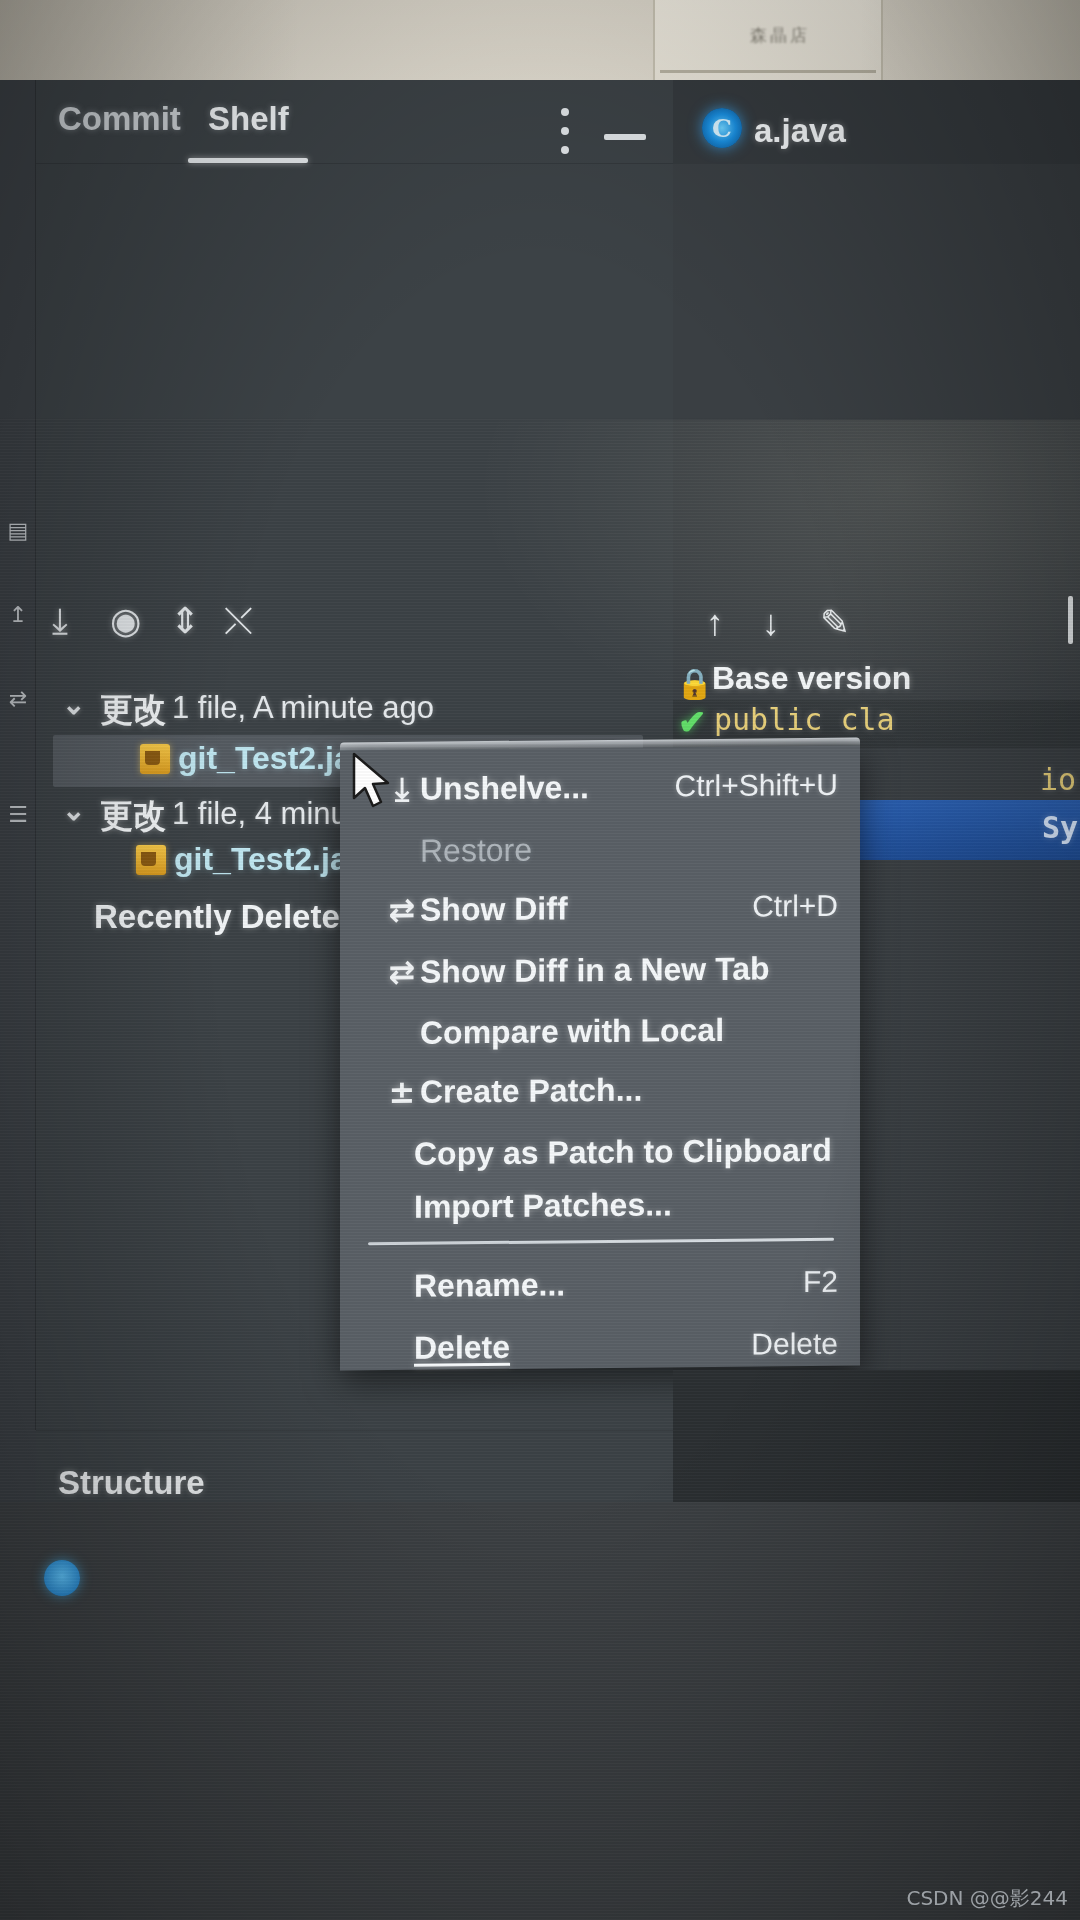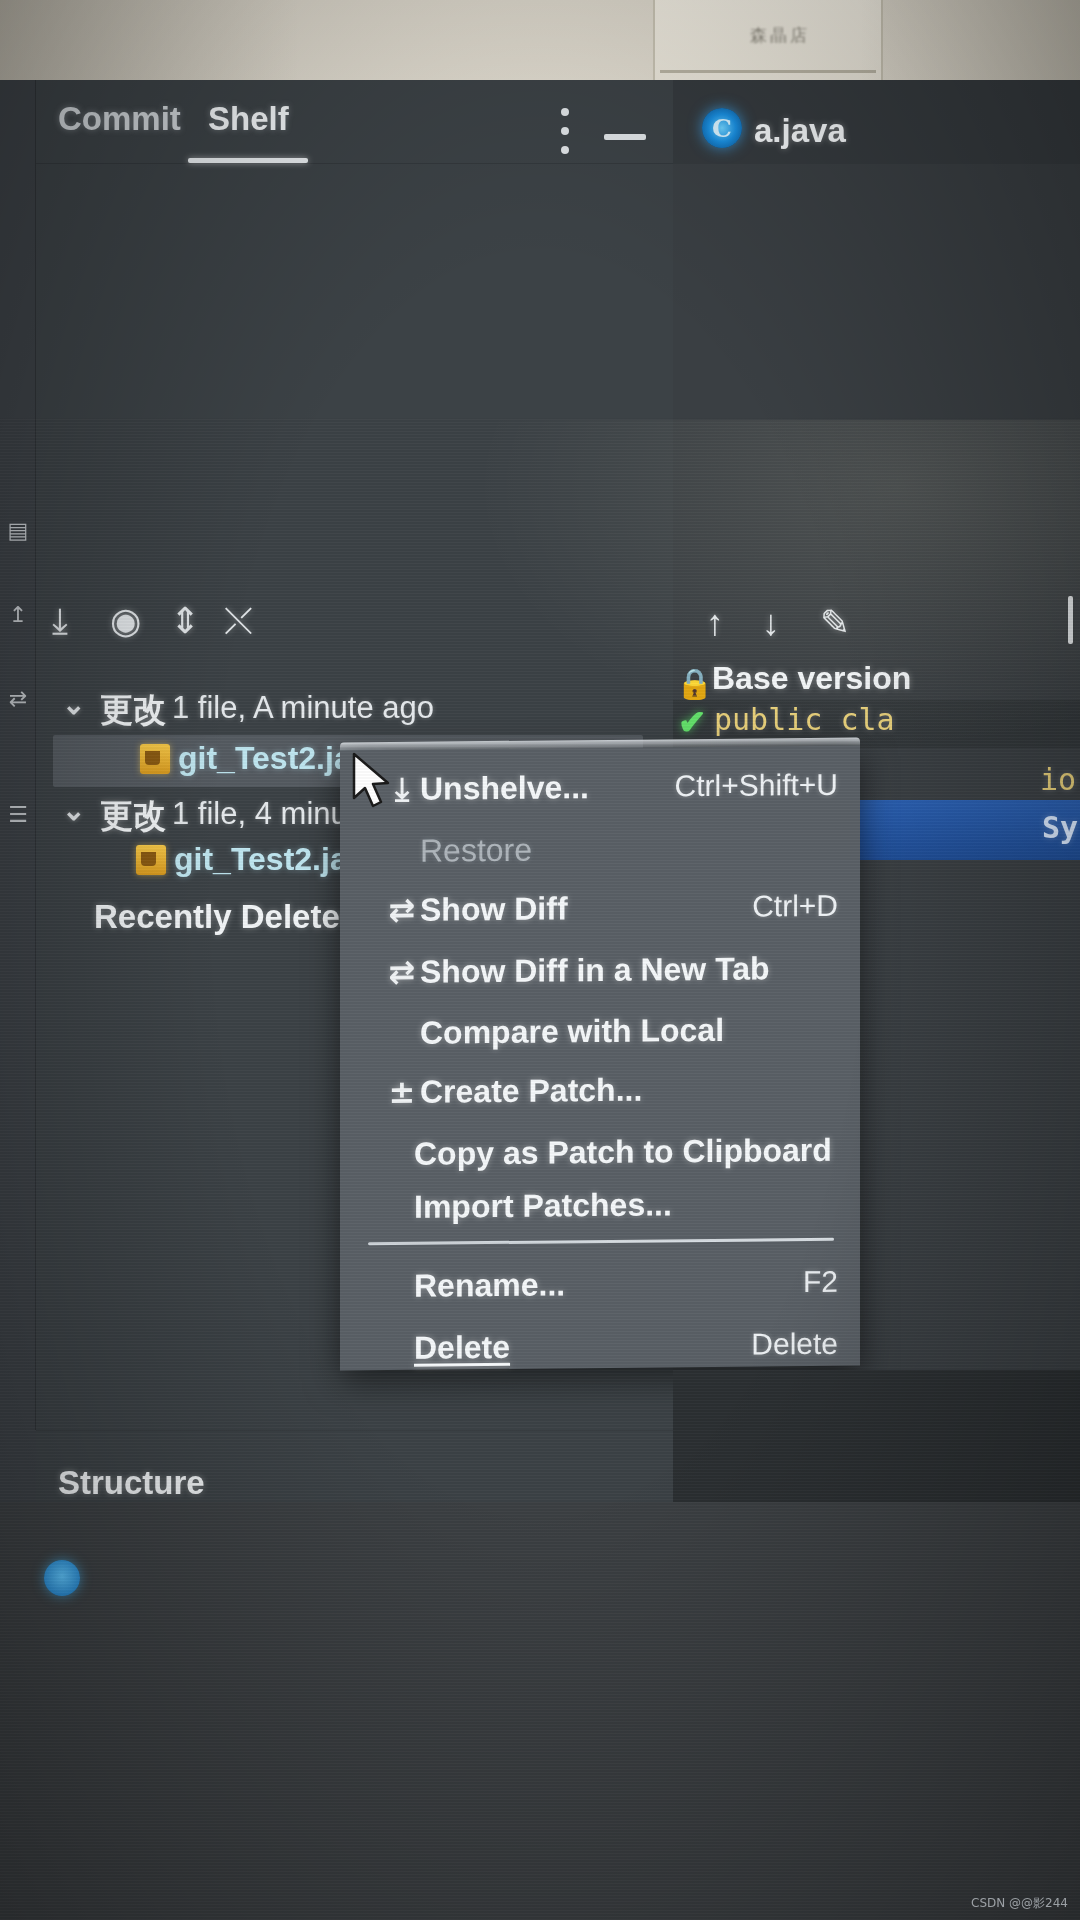--- a/index.html
+++ b/index.html
@@ -430,21 +430,21 @@
   .blue-dot {
     position: absolute; left: 44px; top: 1560px;
     width: 36px; height: 36px;
     border-radius: 50%;
     background: radial-gradient(circle at 50% 45%, #5fc7ff, #1676c4);
     box-shadow: 0 0 12px rgba(70,190,255,.6);
   }
 
   .watermark {
     position: absolute; right: 12px; bottom: 8px;
-    font-size: 12px; color: #a8adb2; opacity: .9;
+    font-size: 20px; color: #a8adb2; opacity: .9;
     font-family: "DejaVu Sans", sans-serif;
     z-index: 60;
   }
 
   
   .scanlines {
     position: absolute; left: 0; top: 418px; width: 1080px; height: 1502px;
     background: repeating-linear-gradient(0deg, rgba(255,255,255,.022) 0 1px, rgba(0,0,0,.03) 1px 3px);
     pointer-events: none; z-index: 50;
   }

